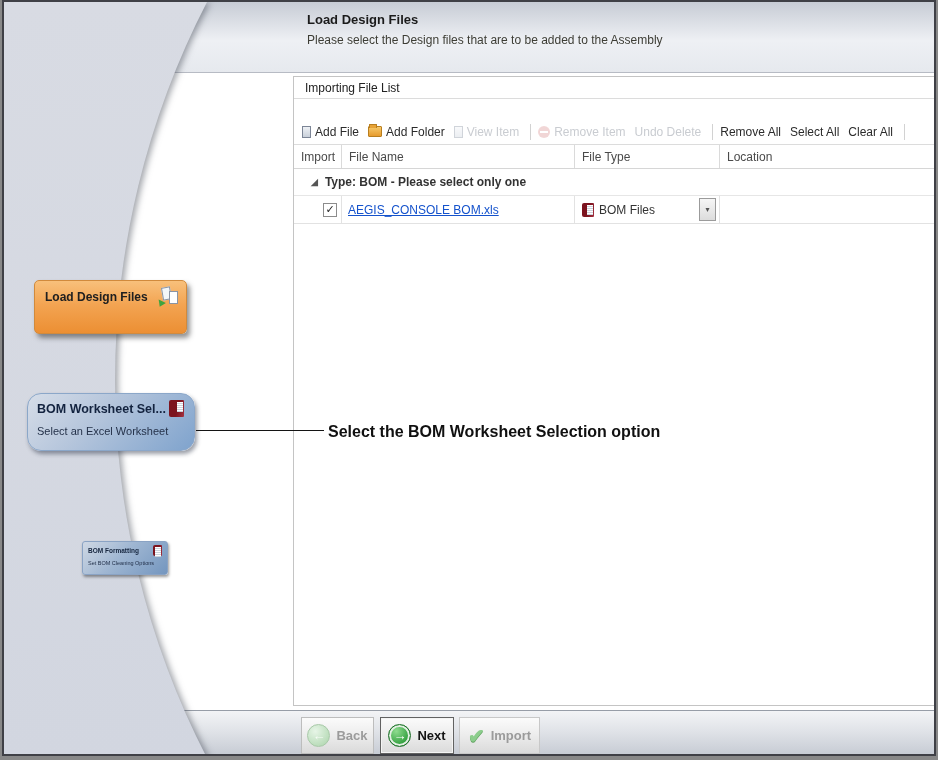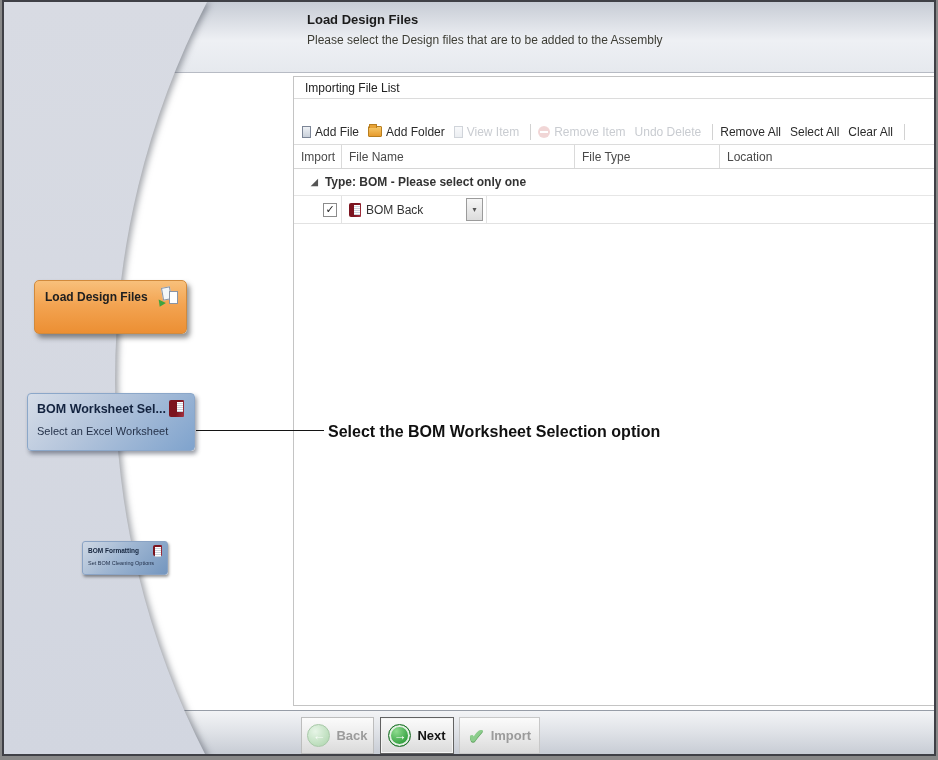--- a/index.html
+++ b/index.html
@@ -66,21 +66,21 @@
     background:linear-gradient(180deg,#f8c07b 0%,#f3a452 45%,#ec8f33 100%);
     border:1px solid #d4езб;border:1px solid #d18a3c;
     box-shadow:3px 4px 5px rgba(40,40,40,.5);}
   .card-orange .card-title{position:absolute;left:10px;top:9px;font-size:12px;font-weight:bold;color:#202020;}
   .pages-icon{position:absolute;right:8px;top:6px;width:20px;height:20px;}
   .pages-icon .pg1{position:absolute;right:7px;top:0;width:9px;height:13px;background:#f3f6f9;border:1px solid #8a94a4;transform:rotate(-10deg);}
   .pages-icon .pg2{position:absolute;right:0;top:4px;width:9px;height:13px;background:#fff;border:1px solid #8a94a4;}
   .pages-icon .garr{position:absolute;left:-1px;bottom:0;width:0;height:0;border-top:6px solid #3fa33f;border-left:4px solid transparent;border-right:4px solid transparent;transform:rotate(25deg);}
   .card-blue{left:23px;top:391px;width:168px;height:58px;
     background:linear-gradient(135deg,#d6dde8 0%,#b6c6dc 40%,#7fa3cd 100%);
-    border:1px solid #8ba7c9;box-shadow:2px 3px 4px rgba(30,40,60,.45);border-radius:4px;}
+    border:1px solid #8ba7c9;box-shadow:2px 3px 4px rgba(30,40,60,.45);border-radius:14px;}
   .card-blue .card-title{position:absolute;left:9px;top:8px;font-size:12.5px;font-weight:bold;color:#13233f;}
   .card-blue .card-sub{position:absolute;left:9px;top:31px;font-size:11px;color:#25324a;}
   .card-blue .book-icon{position:absolute;right:10px;top:6px;width:15px;height:17px;}
   .card-small{left:78px;top:539px;width:86px;height:34px;
     background:linear-gradient(135deg,#cfd8e4 0%,#9fb6d2 45%,#7496bf 100%);
     border:1px solid #8aa3c4;box-shadow:1px 2px 3px rgba(0,0,0,.4);border-radius:3px;}
   .card-small .card-title{position:absolute;left:5px;top:5px;font-size:6.5px;font-weight:bold;color:#16263f;}
   .card-small .card-sub{position:absolute;left:5px;top:18px;font-size:5.5px;color:#22304a;}
   .card-small .book-icon{position:absolute;right:5px;top:3px;width:9px;height:11px;}
 
@@ -173,23 +173,26 @@
       <span class="expander">◢</span>
       <span>Type: BOM - Please select only one</span>
     </div>
 
     <div class="data-row">
       <div class="cell c-import cell-import">
         <span class="checkbox">
           <span>✓</span>
         </span>
       </div>
+      <div class="cell c-name">
+        <span class="file-link">AEGIS_CONSOLE BOM.xls</span>
+      </div>
       <div class="cell c-type cell-type">
         <span class="book-icon"></span>
-        <span>BOM Back</span>
+        <span>BOM Files</span>
         <span class="combo-btn">
           <span>▾</span>
         </span>
       </div>
     </div>
   </div>
 
   <div class="card card-orange">
     <div class="card-title">Load Design Files</div>
     <div class="pages-icon">

